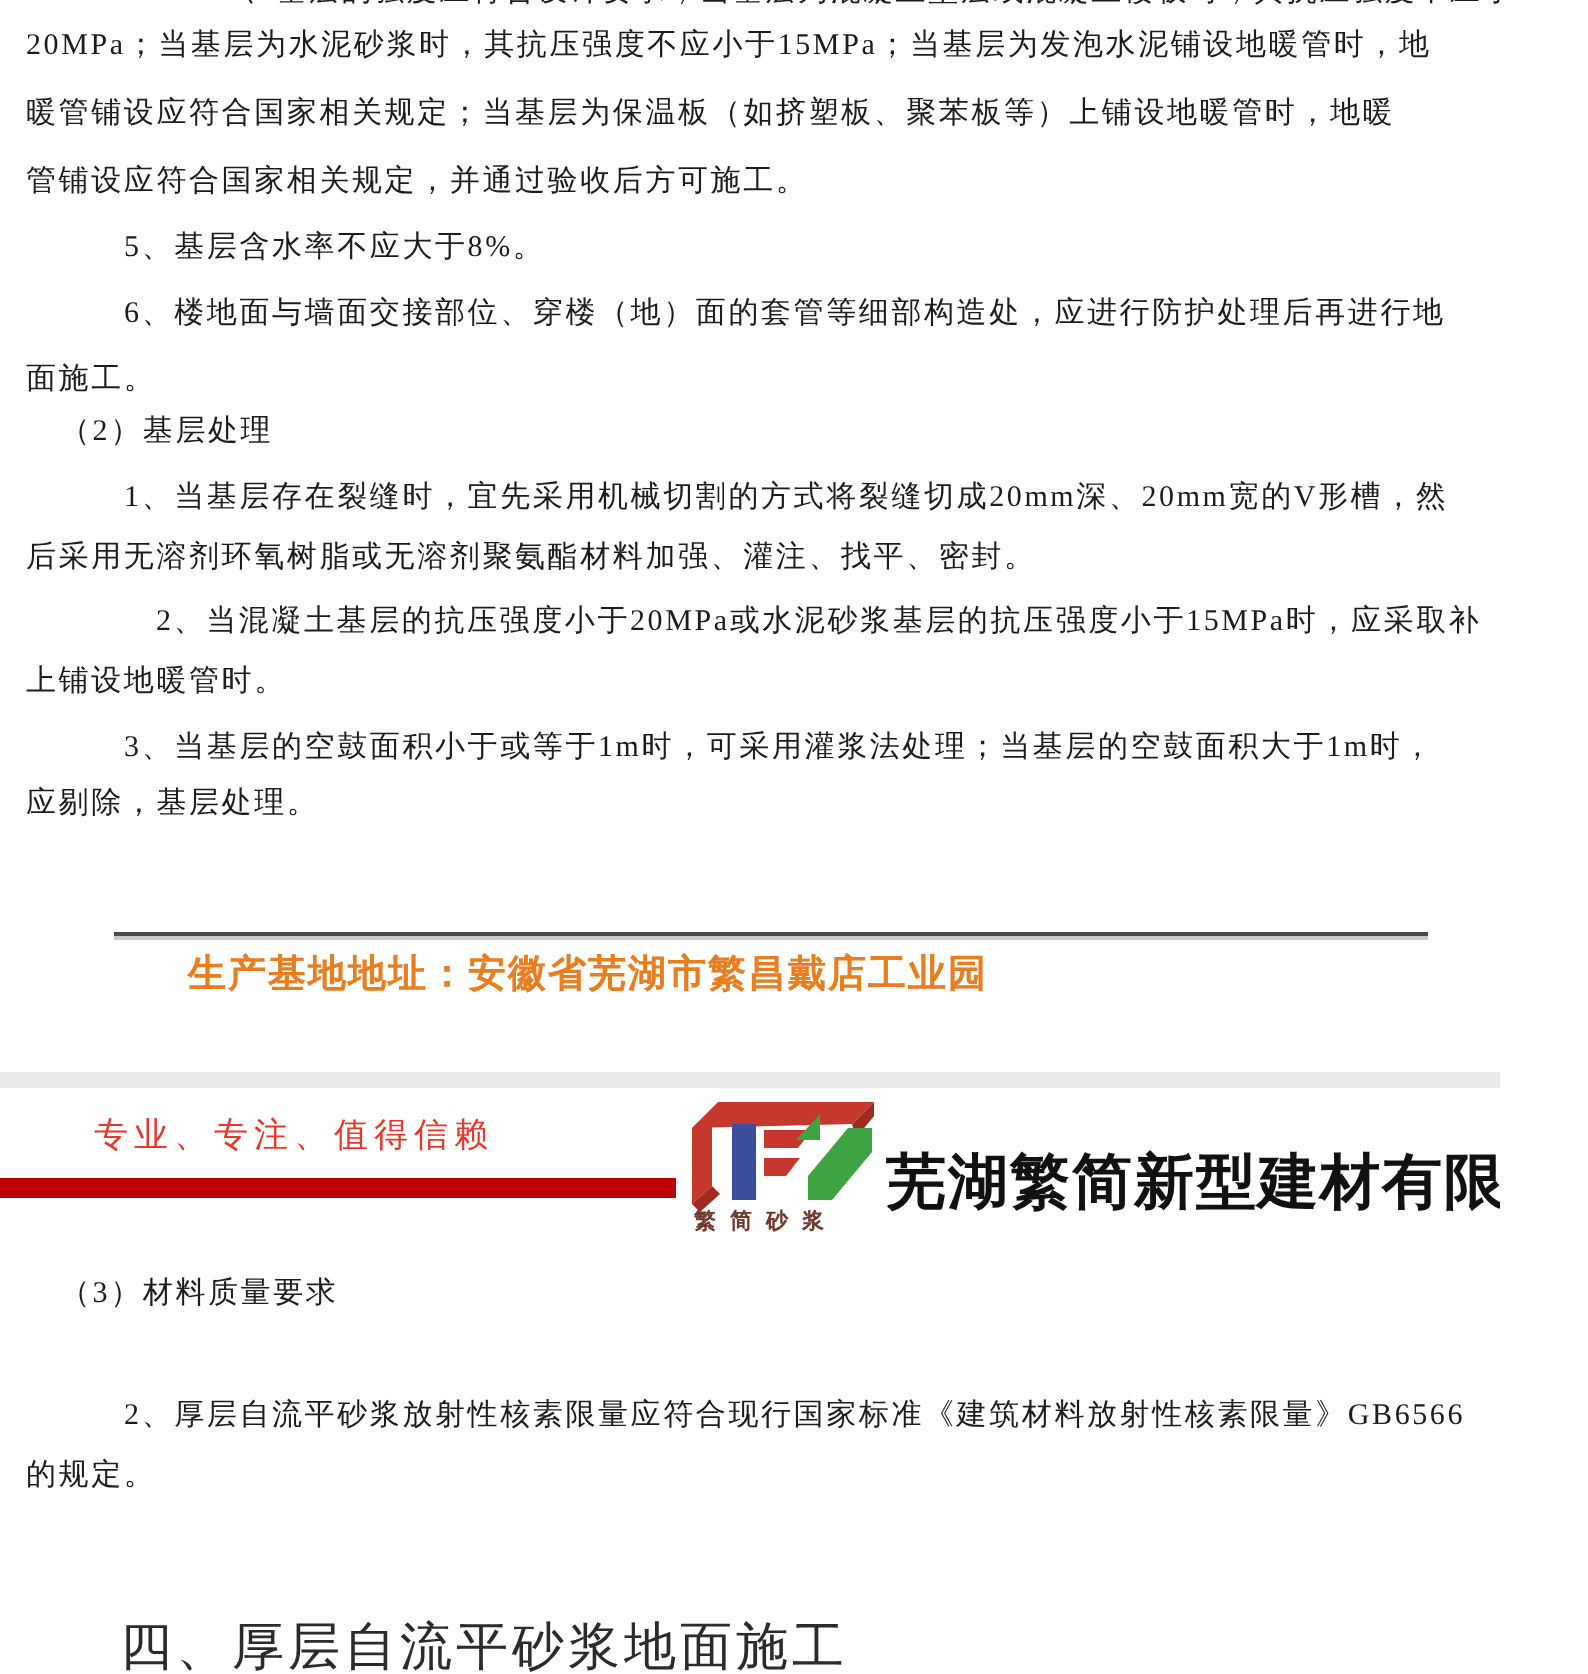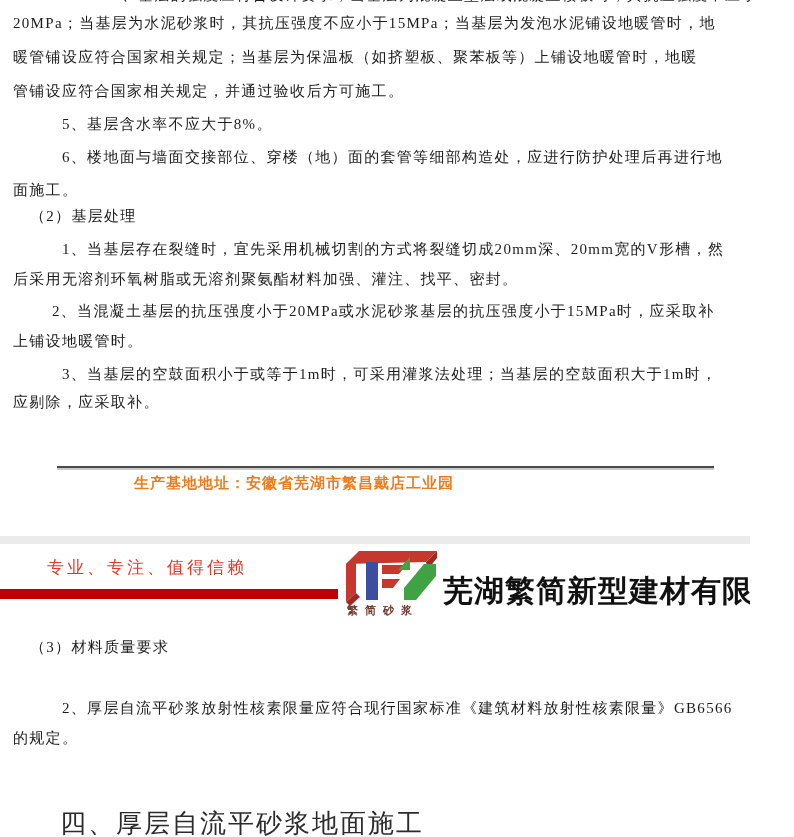--- a/index.html
+++ b/index.html
@@ -15,22 +15,22 @@
     position:absolute;left:113px;top:0;width:670px;height:7px;overflow:hidden;
   }
   .clip-line span{
     position:relative;top:-14px;display:block;font-size:15px;letter-spacing:1.3px;white-space:nowrap;color:#1c1c1c;
   }
   .footer-rule{
     position:absolute;left:57px;top:466px;width:657px;height:0;
     border-top:2px solid #4a4a4a;border-bottom:2px solid #c9c9c9;
   }
   .footer-address{
-    position:absolute;left:94px;top:474px;font-size:15px;letter-spacing:1px;
-    white-space:nowrap;font-weight:bold;margin-left:40px;
+    position:absolute;left:94px;top:474px;font-size:19px;letter-spacing:1px;
+    white-space:nowrap;font-weight:bold;
   }
   .page-gap{
     position:absolute;left:0;top:536px;width:794px;height:8px;background:#ebebeb;
   }
   .slogan{
     position:absolute;left:47px;top:556px;font-size:17px;letter-spacing:3px;
     white-space:nowrap;font-family:"Liberation Serif","DejaVu Serif",serif;
   }
   .banner-bar{
     position:absolute;left:0;top:589px;width:338px;height:10px;
@@ -60,24 +60,24 @@
 
   <div class="bl" style="top:14px;left:13px">20MPa；当基层为水泥砂浆时，其抗压强度不应小于15MPa；当基层为发泡水泥铺设地暖管时，地</div>
   <div class="bl" style="top:82px;left:13px">管铺设应符合国家相关规定，并通过验收后方可施工。</div>
   <div class="bl" style="top:48px;left:13px">暖管铺设应符合国家相关规定；当基层为保温板（如挤塑板、聚苯板等）上铺设地暖管时，地暖</div>
   <div class="bl" style="top:115px;left:62px">5、基层含水率不应大于8%。</div>
   <div class="bl" style="top:148px;left:62px">6、楼地面与墙面交接部位、穿楼（地）面的套管等细部构造处，应进行防护处理后再进行地</div>
   <div class="bl" style="top:181px;left:13px">面施工。</div>
   <div class="bl" style="top:207px;left:30px">（2）基层处理</div>
   <div class="bl" style="top:240px;left:62px">1、当基层存在裂缝时，宜先采用机械切割的方式将裂缝切成20mm深、20mm宽的V形槽，然</div>
   <div class="bl" style="top:270px;left:13px">后采用无溶剂环氧树脂或无溶剂聚氨酯材料加强、灌注、找平、密封。</div>
-  <div class="bl" style="top:302px;left:52px">2、当混凝土基层的抗压强度小于20MPa或水泥砂浆基层的抗压强度小于15MPa时，应采取补</div>
+  <div class="bl" style="top:302px;left:78px">2、当混凝土基层的抗压强度小于20MPa或水泥砂浆基层的抗压强度小于15MPa时，应采取补</div>
   <div class="bl" style="top:332px;left:13px">上铺设地暖管时。</div>
   <div class="bl" style="top:365px;left:62px">3、当基层的空鼓面积小于或等于1m时，可采用灌浆法处理；当基层的空鼓面积大于1m时，</div>
-  <div class="bl" style="top:393px;left:13px">应剔除，应采取补。</div>
+  <div class="bl" style="top:393px;left:13px">应剔除，基层处理。</div>
 
   <div class="footer-rule"></div>
   <div class="footer-address" style="color:#E87E22">生产基地地址：安徽省芜湖市繁昌戴店工业园</div>
 
   <div class="page-gap"></div>
 
   <div class="slogan" style="color:#E6382B">专业、专注、值得信赖</div>
   <div class="banner-bar" style="background:#BE0000"></div>
 
   <div class="logo-wrap">

